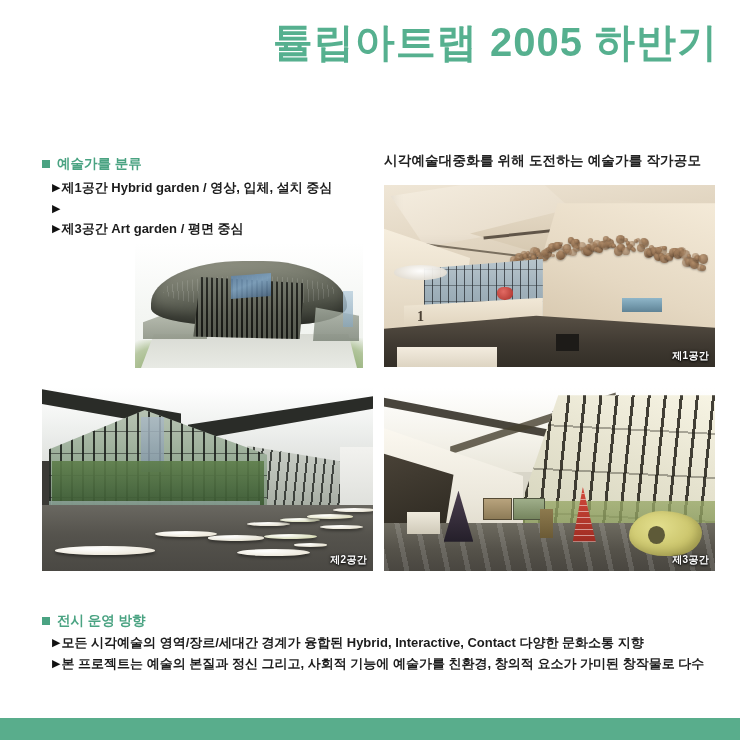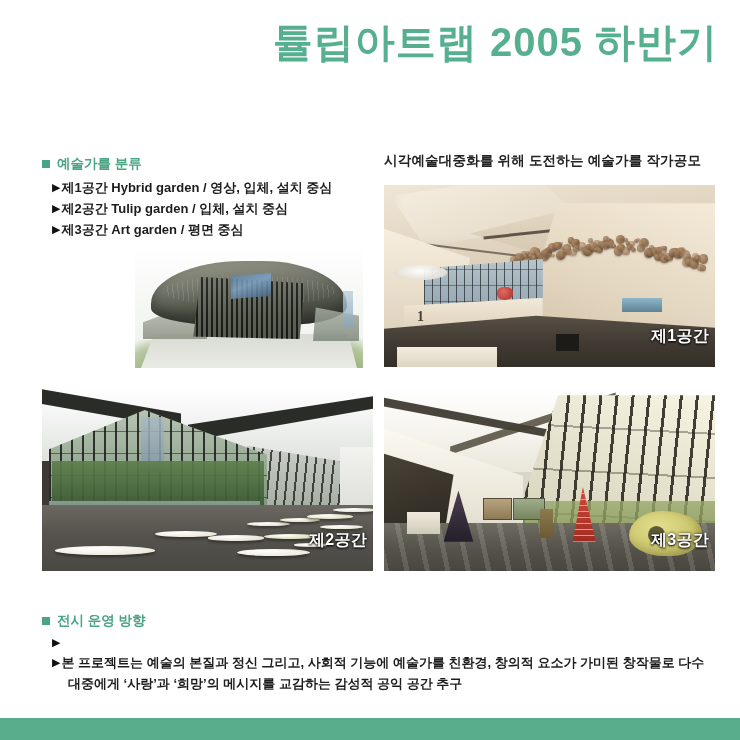--- a/index.html
+++ b/index.html
@@ -95,23 +95,23 @@
   }
 
   
   .photo {
     position: absolute;
     overflow: hidden;
   }
   .photo-caption {
     position: absolute;
     right: 6px;
-    bottom: 20px;
+    bottom: 4px;
     color: #fff;
-    font-size: 16px;
+    font-size: 10px;
     font-weight: bold;
     text-shadow: 0 0 3px rgba(0,0,0,.85), 0 1px 2px rgba(0,0,0,.9);
     letter-spacing: .3px;
     z-index: 9;
   }
 
   
   #photo-exterior {
     left: 135px; top: 243px; width: 228px; height: 125px;
     background:
@@ -458,21 +458,20 @@
   <span>예술가를 분류</span>
 </div>
 
 <div class="bullet-list" style="left:52px; top:177px;">
   <div class="bullet-row">
     <span class="tri">▶</span>
     <span class="bullet-text">제1공간 Hybrid garden / 영상, 입체, 설치 중심</span>
   </div>
   <div class="bullet-row">
     <span class="tri">▶</span>
-    <span class="bullet-text">제2공간 Tulip garden / 입체, 설치 중심</span>
   </div>
   <div class="bullet-row">
     <span class="tri">▶</span>
     <span class="bullet-text">제3공간 Art garden / 평면 중심</span>
   </div>
 </div>
 
 <div class="tagline">시각예술대중화를 위해 도전하는 예술가를 작가공모</div>
 
 <div class="photo" id="photo-exterior">
@@ -676,21 +675,21 @@
 </div>
 
 <div class="section-head" style="left:42px; top:612px;">
   <span class="sq-bullet"></span>
   <span>전시 운영 방향</span>
 </div>
 
 <div class="bullet-list" style="left:52px; top:632px;">
   <div class="bullet-row">
     <span class="tri">▶</span>
+    <span class="bullet-text">모든 시각예술의 영역/장르/세대간 경계가 융합된 Hybrid, Interactive, Contact 다양한 문화소통 지향</span>
   </div>
   <div class="bullet-row">
     <span class="tri">▶</span>
     <span class="bullet-text">본 프로젝트는 예술의 본질과 정신 그리고, 사회적 기능에 예술가를 친환경, 창의적 요소가 가미된 창작물로 다수</span>
   </div>
-  <div class="cont-line">대중에게  ‘사랑’과  ‘희망’의 메시지를 교감하는 감성적 공익 공간 추구</div>
 </div>
 
 <div class="bottom-bar"></div>
 
 </body></html>

